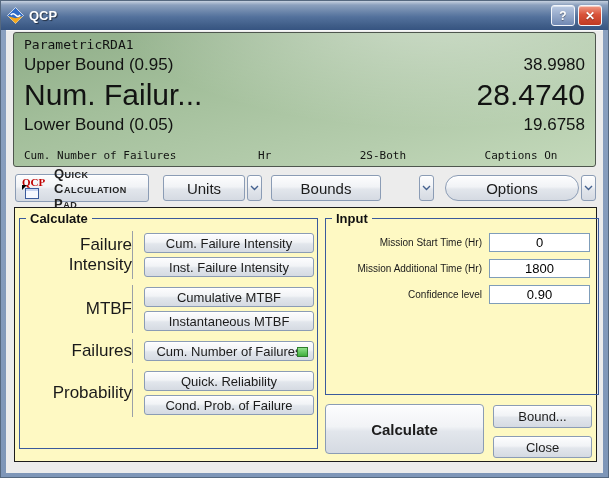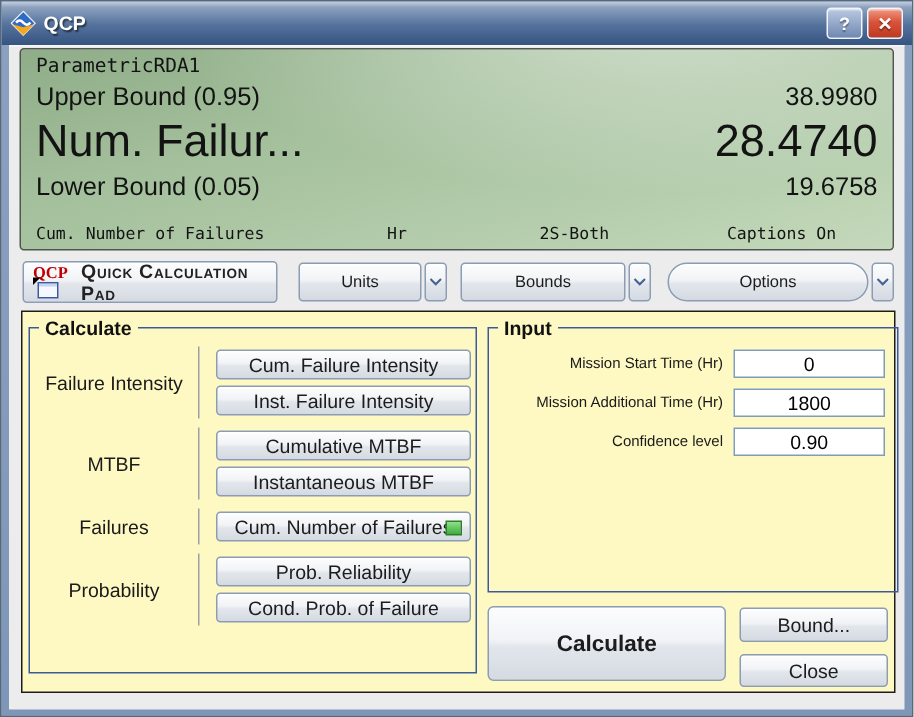--- a/index.html
+++ b/index.html
@@ -39,29 +39,29 @@
     background:linear-gradient(180deg,#fdfdfe 0%,#f1f3f6 45%,#e2e6ec 55%,#d5dae2 100%);
     box-shadow:inset 0 1px 0 #fff;color:#1c1c1c;}
   .qcp-btn{width:190px;height:28px;display:flex;align-items:center;padding:0 6px;box-sizing:border-box;cursor:default;}
   .qcp-icon{width:26px;height:22px;position:relative;margin-right:6px;flex:none;}
   .qcp-icon .txt{color:#c00000;font-weight:bold;font-size:11px;font-family:"Liberation Serif",serif;line-height:10px;}
   .qcp-icon .pad{position:absolute;left:3px;top:11px;width:12px;height:9px;background:#f6f8ff;border:1px solid #3a5a9c;
     box-shadow:inset 0 2px 0 #c8d4f0;}
   .qcp-icon .cursor{position:absolute;left:0;top:8px;width:0;height:0;border-left:5px solid #000;border-bottom:5px solid transparent;}
   .qcp-label{font-variant:small-caps;font-weight:bold;font-size:13px;letter-spacing:.5px;color:#222;}
   .dd{display:flex;align-items:center;height:26px;}
-  .dd-main{height:26px;display:flex;align-items:center;justify-content:center;font-size:11px;box-sizing:border-box;cursor:default;}
+  .dd-main{height:26px;display:flex;align-items:center;justify-content:center;font-size:15px;box-sizing:border-box;cursor:default;}
   .dd-chev{width:15px;height:26px;margin-left:2px;display:flex;align-items:center;justify-content:center;box-sizing:border-box;cursor:default;}
   
   .panel{position:absolute;left:8px;width:581px;top:177px;height:253px;border:1px solid #1c1c1c;background:#fef9c3;}
   fieldset{border:1px solid #3a5a9c;margin:0;padding:0;position:absolute;background:transparent;}
   legend{font-weight:bold;font-size:13px;color:#111;margin-left:6px;padding:0 4px;}
   .fs-calc{left:4px;top:3px;width:297px;height:236px;}
   .calc-row{display:flex;align-items:center;margin:5px 0 6px 0;}
-  .calc-label{width:112px;text-align:center;font-size:13px;color:#1a1a1a;}
+  .calc-label{width:112px;text-align:right;font-size:17px;color:#1a1a1a;}
   .calc-sep{width:1px;background:#9aa0a8;align-self:stretch;margin-right:11px;}
   .calc-btns{display:flex;flex-direction:column;gap:4px;padding:2px 0;}
   .opt-btn{width:170px;height:20px;font-size:13px;display:flex;align-items:center;justify-content:center;
     position:relative;cursor:pointer;box-sizing:border-box;}
   .led{position:absolute;right:5px;top:5px;width:9px;height:8px;border:1px solid #2e7e2b;
     background:linear-gradient(180deg,#8fe08a,#3fae3c);}
   .fs-input{left:310px;top:3px;width:272px;height:182px;}
   .inp-row{display:flex;align-items:center;margin:6px 8px 6px 0;height:20px;}
   .inp-label{flex:1;text-align:right;font-size:10px;color:#1a1a1a;padding-right:7px;}
   .inp-field{width:101px;height:19px;border:1px solid #7f9db9;background:#fff;text-align:center;
@@ -123,21 +123,21 @@
         <span class="qcp-label">Quick Calculation Pad</span>
       </div>
       <div class="dd" style="margin-left:14px;">
         <div class="silver dd-main" style="width:82px;">Units</div>
         <div class="silver dd-chev">
           <svg width="9" height="6" viewBox="0 0 9 6">
               <path d="M1 1l3.5 3.5L8 1" stroke="#44618f" stroke-width="1.4" fill="none"></path>
             </svg>
         </div>
       </div>
-      <div class="dd" style="margin-left:9px;">
+      <div class="dd" style="margin-left:9px;gap:36px;">
         <div class="silver dd-main" style="width:110px;">Bounds</div>
         <div class="silver dd-chev">
           <svg width="9" height="6" viewBox="0 0 9 6">
               <path d="M1 1l3.5 3.5L8 1" stroke="#44618f" stroke-width="1.4" fill="none"></path>
             </svg>
         </div>
       </div>
       <div class="dd" style="margin-left:11px;">
         <div class="silver dd-main" style="width:134px;border-radius:13px;">Options</div>
         <div class="silver dd-chev">
@@ -179,21 +179,21 @@
               <span>Cum. Number of Failures</span>
               <span class="led"></span>
             </div>
           </div>
         </div>
 
         <div class="calc-row">
           <div class="calc-label">Probability</div>
           <div class="calc-sep"></div>
           <div class="calc-btns">
-            <div class="silver opt-btn">Prob. Reliability</div>
+            <div class="silver opt-btn">Quick. Reliability</div>
             <div class="silver opt-btn">Cond. Prob. of Failure</div>
           </div>
         </div>
       </fieldset>
 
       <fieldset class="fs-input">
         <legend>Input</legend>
         <div class="inp-row">
           <div class="inp-label">Mission Start Time (Hr)</div>
           <input class="inp-field" value="0" style="">

